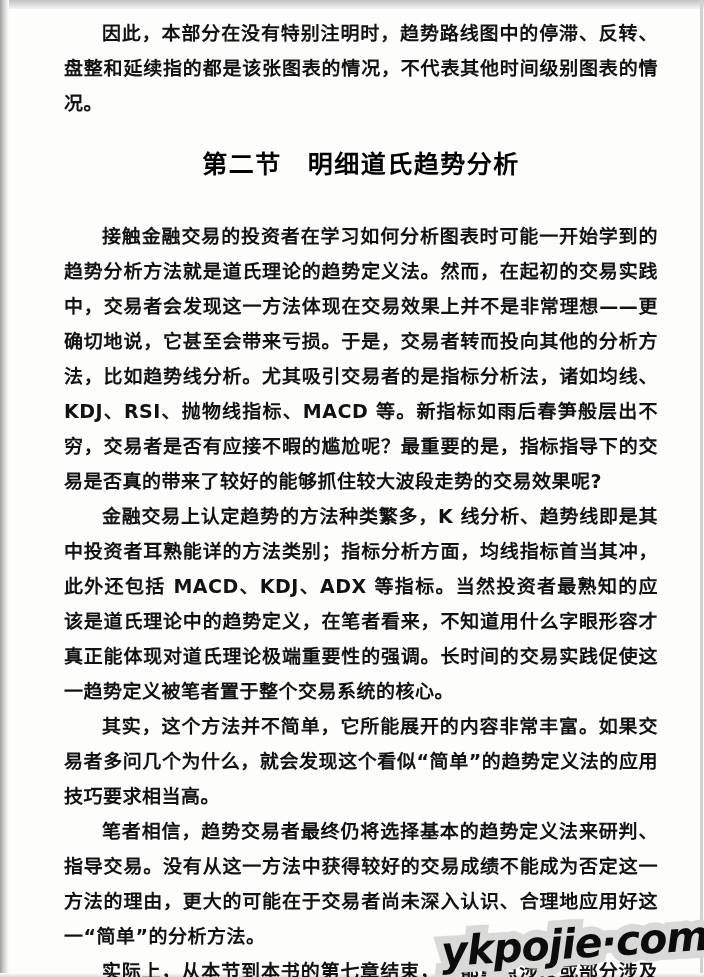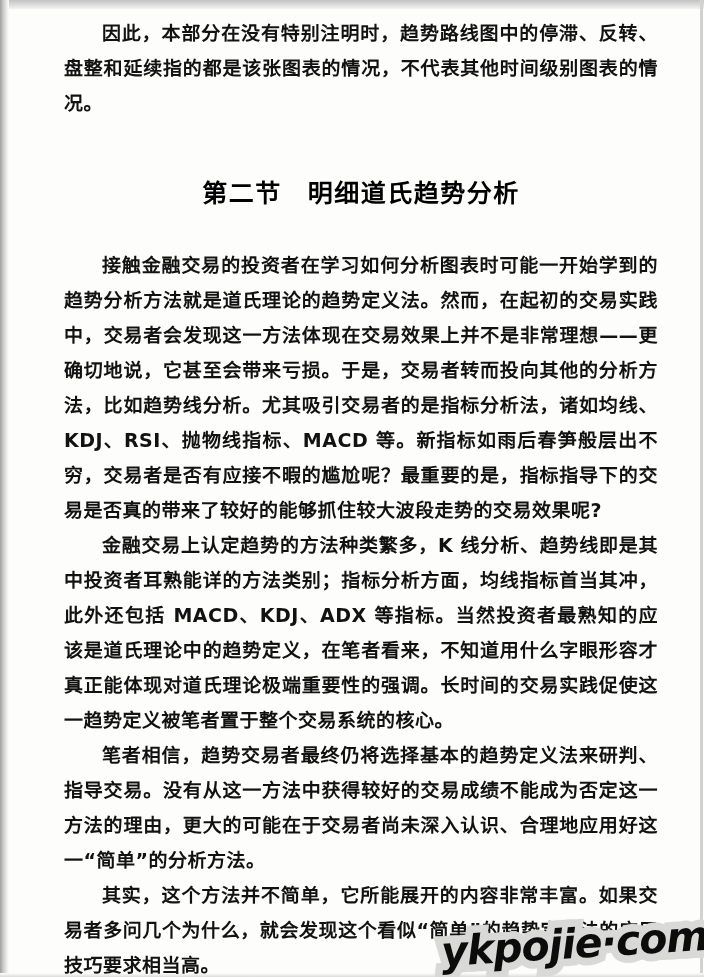--- a/index.html
+++ b/index.html
@@ -52,21 +52,21 @@
     font-size: 19px;
     line-height: 35px;
     font-weight: 600;
     letter-spacing: 0.5px;
     text-align: justify;
     text-justify: inter-character;
     text-indent: 2em;
     word-break: break-all;
   }
   h1.section-heading {
-    margin: 53px 0 34px 0;
+    margin: 24px 0 34px 0;
     height: 40px;
     line-height: 40px;
     text-align: center;
     font-size: 25px;
     font-weight: 800;
     letter-spacing: 1.5px;
     color: #000;
     white-space: nowrap;
   }
   h1.section-heading .heading-number {
@@ -114,23 +114,23 @@
   <p class="body-par">因此，本部分在没有特别注明时，趋势路线图中的停滞、反转、盘整和延续指的都是该张图表的情况，不代表其他时间级别图表的情况。</p>
 
   <h1 class="section-heading">
     <span class="heading-number">第二节</span><span class="heading-title">明细道氏趋势分析</span>
   </h1>
 
   <p class="body-par">接触金融交易的投资者在学习如何分析图表时可能一开始学到的趋势分析方法就是道氏理论的趋势定义法。然而，在起初的交易实践中，交易者会发现这一方法体现在交易效果上并不是非常理想——更确切地说，它甚至会带来亏损。于是，交易者转而投向其他的分析方法，比如趋势线分析。尤其吸引交易者的是指标分析法，诸如均线、KDJ、RSI、抛物线指标、MACD 等。新指标如雨后春笋般层出不穷，交易者是否有应接不暇的尴尬呢？最重要的是，指标指导下的交易是否真的带来了较好的能够抓住较大波段走势的交易效果呢?</p>
 
   <p class="body-par">金融交易上认定趋势的方法种类繁多，K 线分析、趋势线即是其中投资者耳熟能详的方法类别；指标分析方面，均线指标首当其冲，此外还包括 MACD、KDJ、ADX 等指标。当然投资者最熟知的应该是道氏理论中的趋势定义，在笔者看来，不知道用什么字眼形容才真正能体现对道氏理论极端重要性的强调。长时间的交易实践促使这一趋势定义被笔者置于整个交易系统的核心。</p>
 
+  <p class="body-par">其实，这个方法并不简单，它所能展开的内容非常丰富。如果交易者多问几个为什么，就会发现这个看似“简单”的趋势定义法的应用技巧要求相当高。</p>
+
   <p class="body-par">笔者相信，趋势交易者最终仍将选择基本的趋势定义法来研判、指导交易。没有从这一方法中获得较好的交易成绩不能成为否定这一方法的理由，更大的可能在于交易者尚未深入认识、合理地应用好这一“简单”的分析方法。</p>
-
-  <p class="body-par">其实，这个方法并不简单，它所能展开的内容非常丰富。如果交易者多问几个为什么，就会发现这个看似“简单”的趋势定义法的应用技巧要求相当高。</p>
 
   <p class="body-par">实际上，从本节到本书的第七章结束，全都重点涉及或部分涉及有关道氏理论的内容。</p>
 
 </div>
 
 <div class="watermark">
   <span class="halo">ykpojie·com</span>
   <span class="ink">ykpojie·com</span>
 </div>
 

